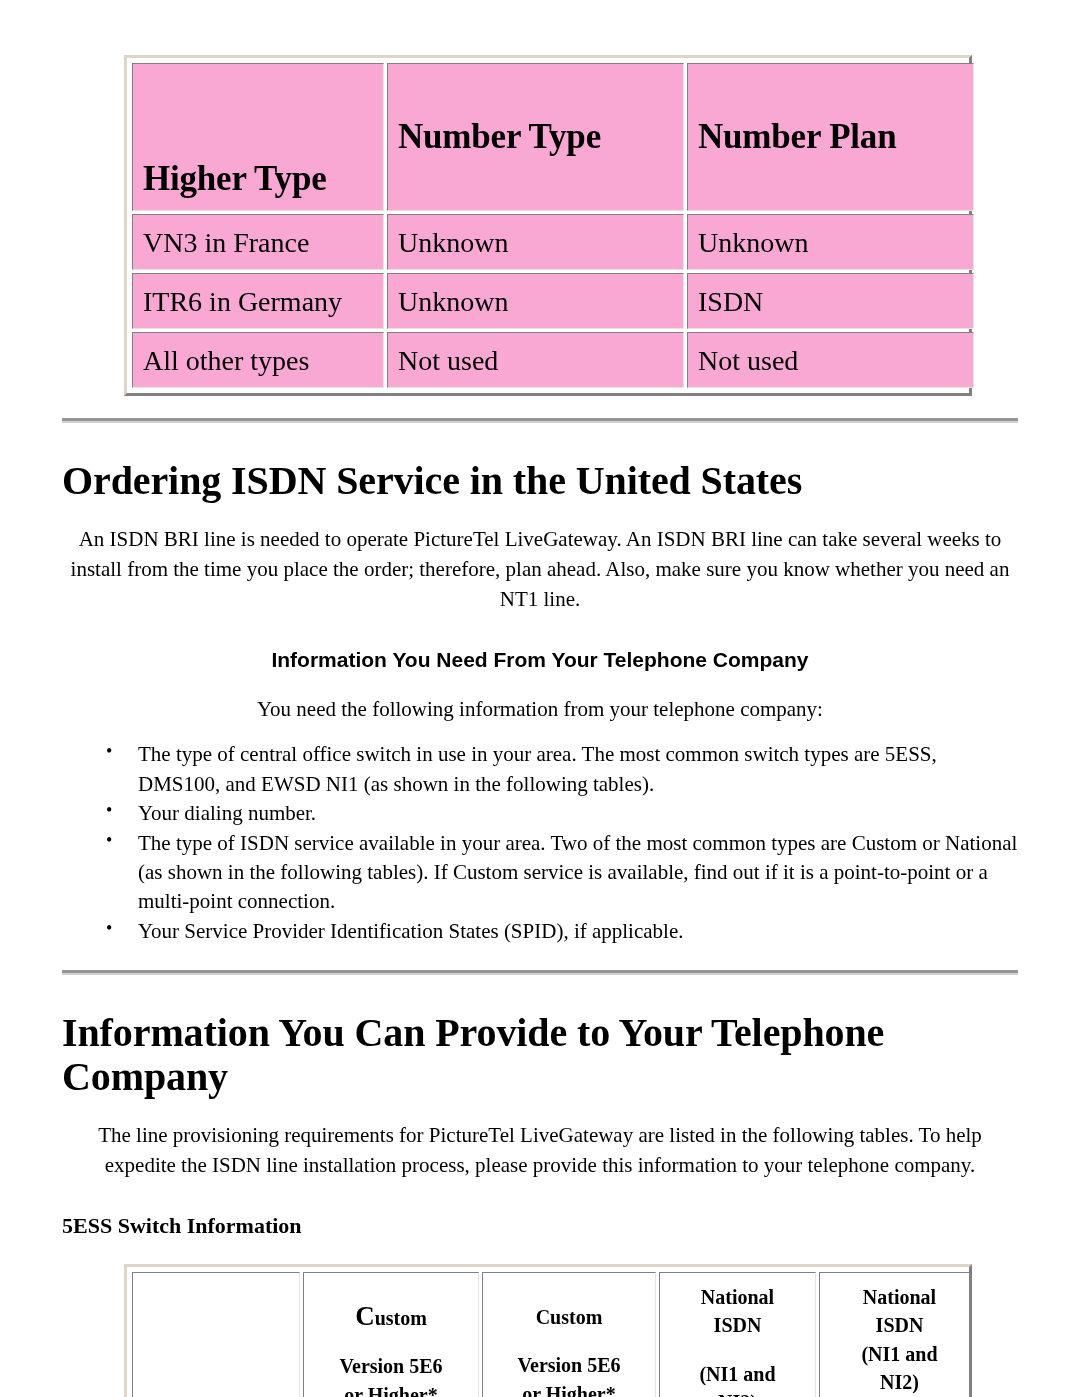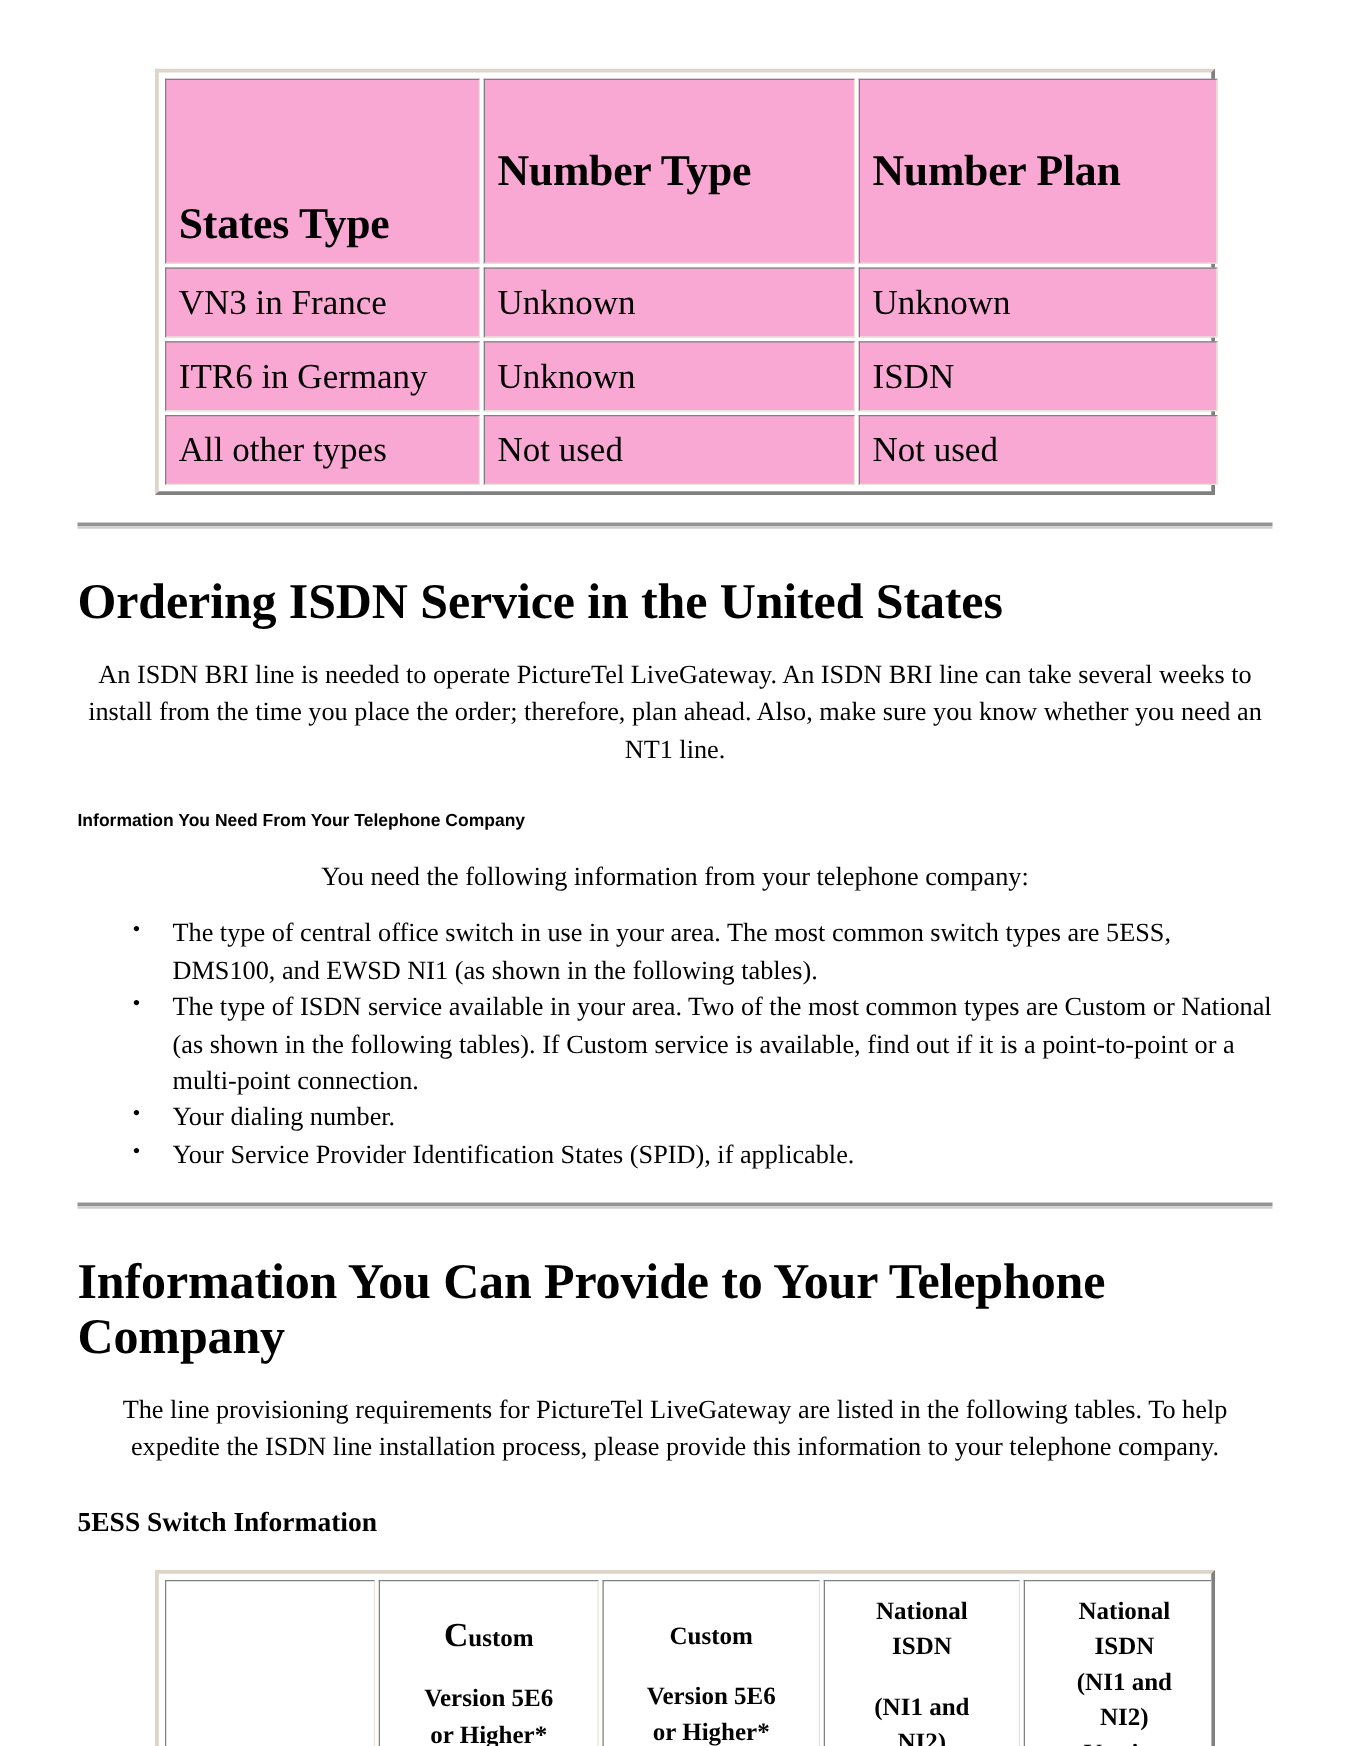--- a/index.html
+++ b/index.html
@@ -83,23 +83,24 @@
     font-family: "Liberation Serif", "DejaVu Serif", serif;
     font-weight: bold;
     font-size: 40px;
     line-height: 1.1;
     margin: 36px 0 0 0;
     letter-spacing: -0.1px;
   }
   h2.sub {
     font-family: "Liberation Sans", "DejaVu Sans", sans-serif;
     font-weight: bold;
-    font-size: 14px;
+    font-size: 21px;
     line-height: 1.15;
     margin: 34px 0 0 0;
+    text-align: center;
   }
   h3.sub-serif {
     font-family: "Liberation Serif", "DejaVu Serif", serif;
     font-weight: bold;
     font-size: 22px;
     line-height: 1.15;
     margin: 32px 0 0 0;
   }
   p.body {
     font-size: 21px;
@@ -173,21 +174,21 @@
 
   <div class="tbl-outer tbl-top">
     <table class="grid">
       <colgroup>
         <col style="width:252px">
           <col style="width:297px">
           <col style="width:287px">
       </colgroup>
       <tbody>
         <tr>
-          <td class="hdr-cell sw">States Type</td>
+          <td class="hdr-cell sw">Higher Type</td>
           <td class="hdr-cell nt">Number Type</td>
           <td class="hdr-cell nt">Number Plan</td>
         </tr>
         <tr>
           <td class="body-cell">VN3 in France</td>
           <td class="body-cell">Unknown</td>
           <td class="body-cell">Unknown</td>
         </tr>
         <tr>
           <td class="body-cell">ITR6 in Germany</td>
@@ -210,22 +211,22 @@
   <h1 class="sec">Ordering ISDN Service in the United States</h1>
 
   <p class="body">An ISDN BRI line is needed to operate PictureTel LiveGateway. An ISDN BRI line can take several weeks to install from the time you place the order; therefore, plan ahead. Also, make sure you know whether you need an NT1 line.</p>
 
   <h2 class="sub">Information You Need From Your Telephone Company</h2>
 
   <p class="body">You need the following information from your telephone company:</p>
 
   <ul class="bullets">
     <li>The type of central office switch in use in your area. The most common switch types are 5ESS, DMS100, and EWSD NI1 (as shown in the following tables).</li>
+    <li>Your dialing number.</li>
     <li>The type of ISDN service available in your area. Two of the most common types are Custom or National (as shown in the following tables). If Custom service is available, find out if it is a point-to-point or a multi-point connection.</li>
-    <li>Your dialing number.</li>
     <li>Your Service Provider Identification States (SPID), if applicable.</li>
   </ul>
 
   <div class="rule-wrap-2">
     <hr class="rule">
   </div>
 
   <h1 class="sec">Information You Can Provide to Your Telephone Company</h1>
 
   <p class="body">The line provisioning requirements for PictureTel LiveGateway are listed in the following tables. To help expedite the ISDN line installation process, please provide this information to your telephone company.</p>

